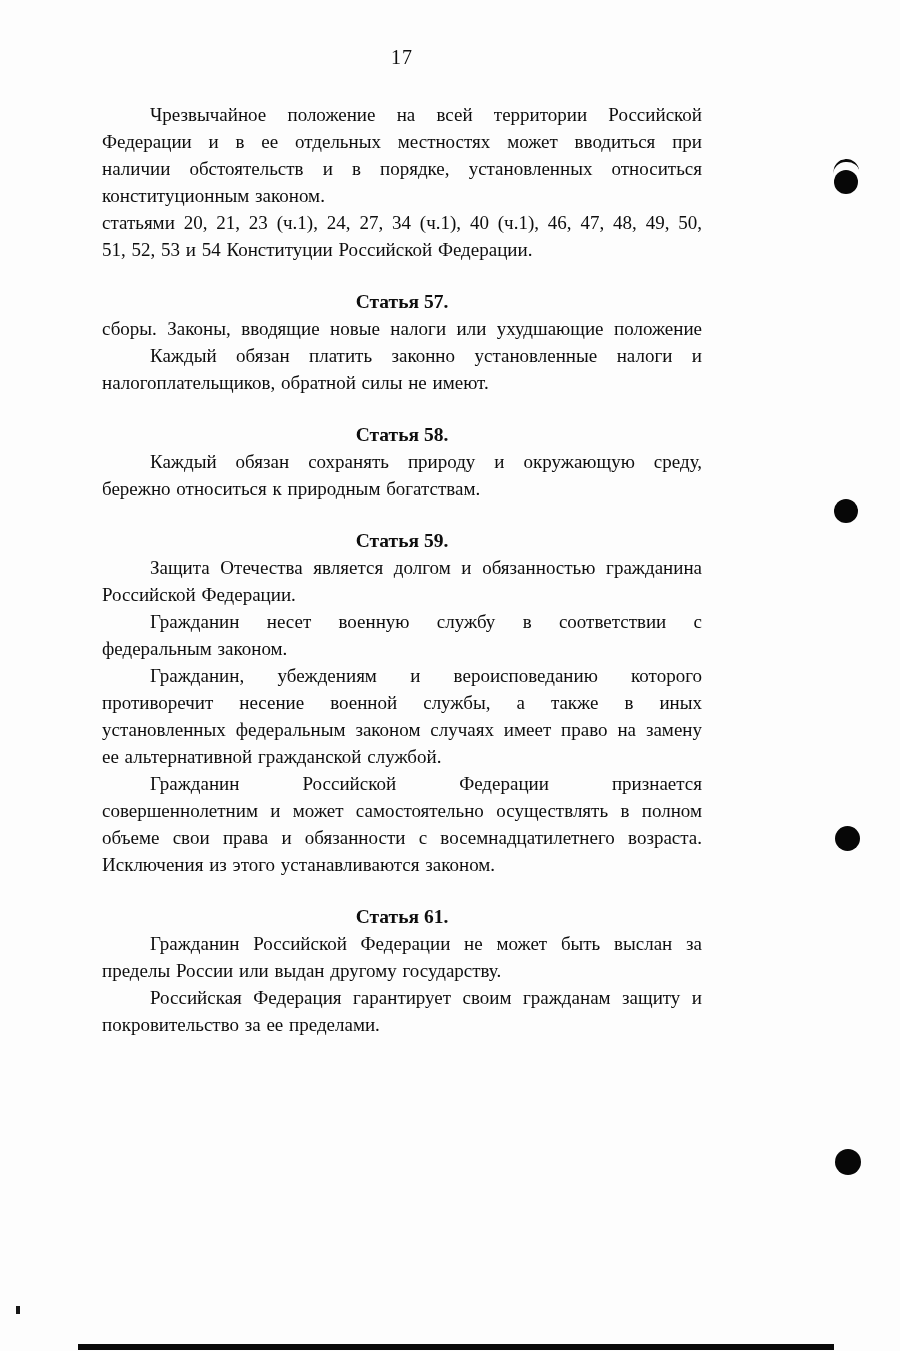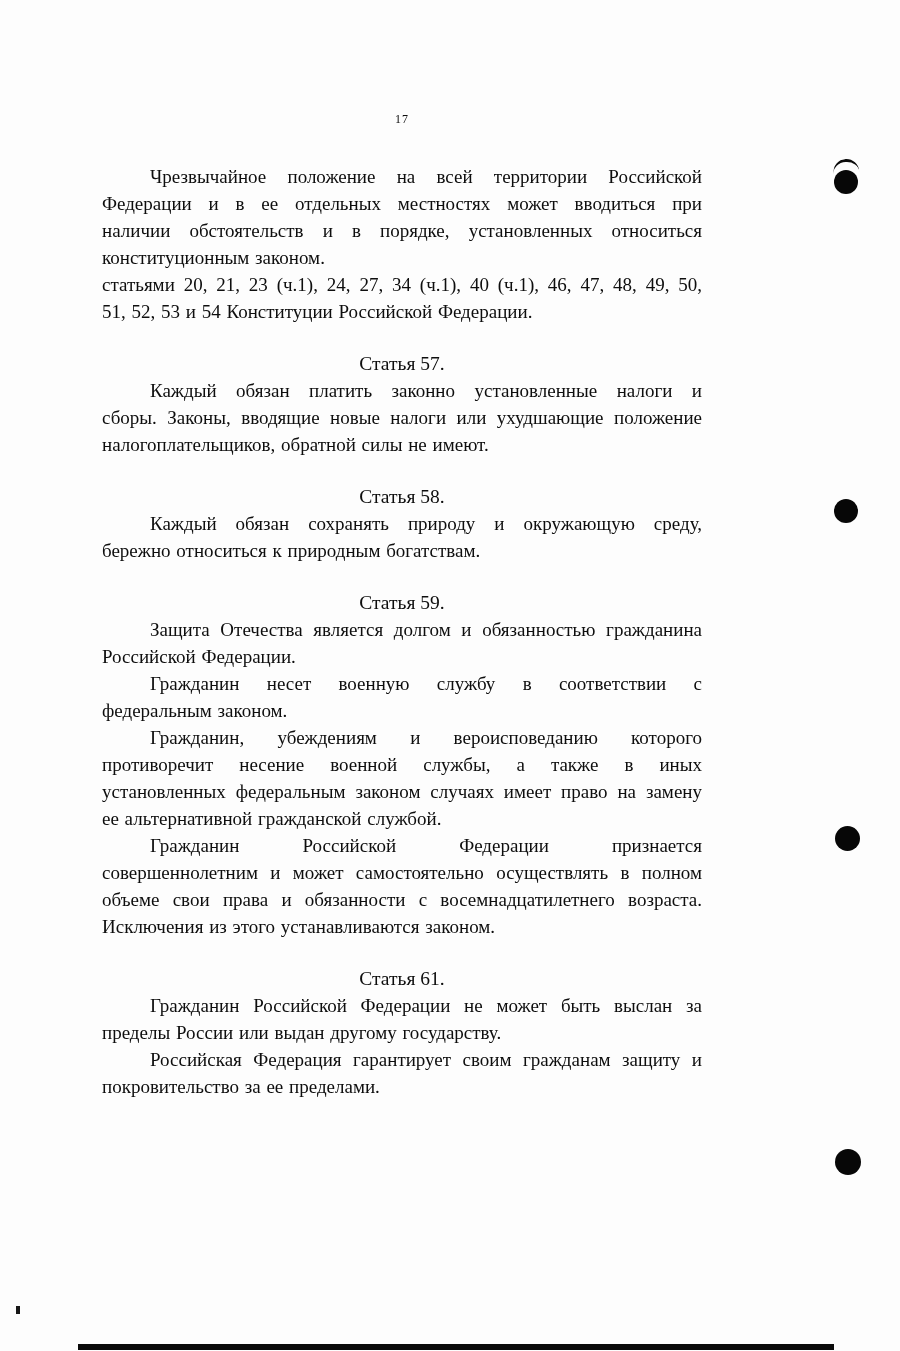--- a/index.html
+++ b/index.html
@@ -15,37 +15,37 @@
     color: #0e0e0e;
     overflow: hidden;
   }
   .doc-column {
     position: absolute;
     left: 102px;
     top: 0;
     width: 600px;
   }
   .page-number {
-    margin-top: 106px;
+    margin-top: 44px;
     text-align: center;
-    font-size: 12px;
+    font-size: 20px;
     line-height: 27px;
     letter-spacing: 1px;
   }
   .doc-body {
     margin-top: 30px;
   }
   .doc-section.first-section {
     margin-top: 0;
   }
   .article-heading {
     margin: 25px 0 0 0;
     font-size: 19.5px;
     line-height: 27px;
-    font-weight: normal;
+    font-weight: bold;
     text-align: center;
   }
   .paragraph {
     margin: 0;
   }
   .line {
     font-size: 19px;
     line-height: 27px;
     text-align: justify;
     text-align-last: justify;
@@ -103,22 +103,22 @@
           <div class="line last">конституционным законом.</div>
         </div>
         <div class="paragraph">
           <div class="line">статьями 20, 21, 23 (ч.1), 24, 27, 34 (ч.1), 40 (ч.1), 46, 47, 48, 49, 50,</div>
           <div class="line last">51, 52, 53 и 54 Конституции Российской Федерации.</div>
         </div>
       </section>
       <section class="doc-section">
         <h2 class="article-heading">Статья 57.</h2>
         <div class="paragraph">
+          <div class="line">сборы. Законы, вводящие новые налоги или ухудшающие положение</div>
           <div class="line first">Каждый обязан платить законно установленные налоги и</div>
-          <div class="line">сборы. Законы, вводящие новые налоги или ухудшающие положение</div>
           <div class="line last">налогоплательщиков, обратной силы не имеют.</div>
         </div>
       </section>
       <section class="doc-section">
         <h2 class="article-heading">Статья 58.</h2>
         <div class="paragraph">
           <div class="line first">Каждый обязан сохранять природу и окружающую среду,</div>
           <div class="line last">бережно относиться к природным богатствам.</div>
         </div>
       </section>

